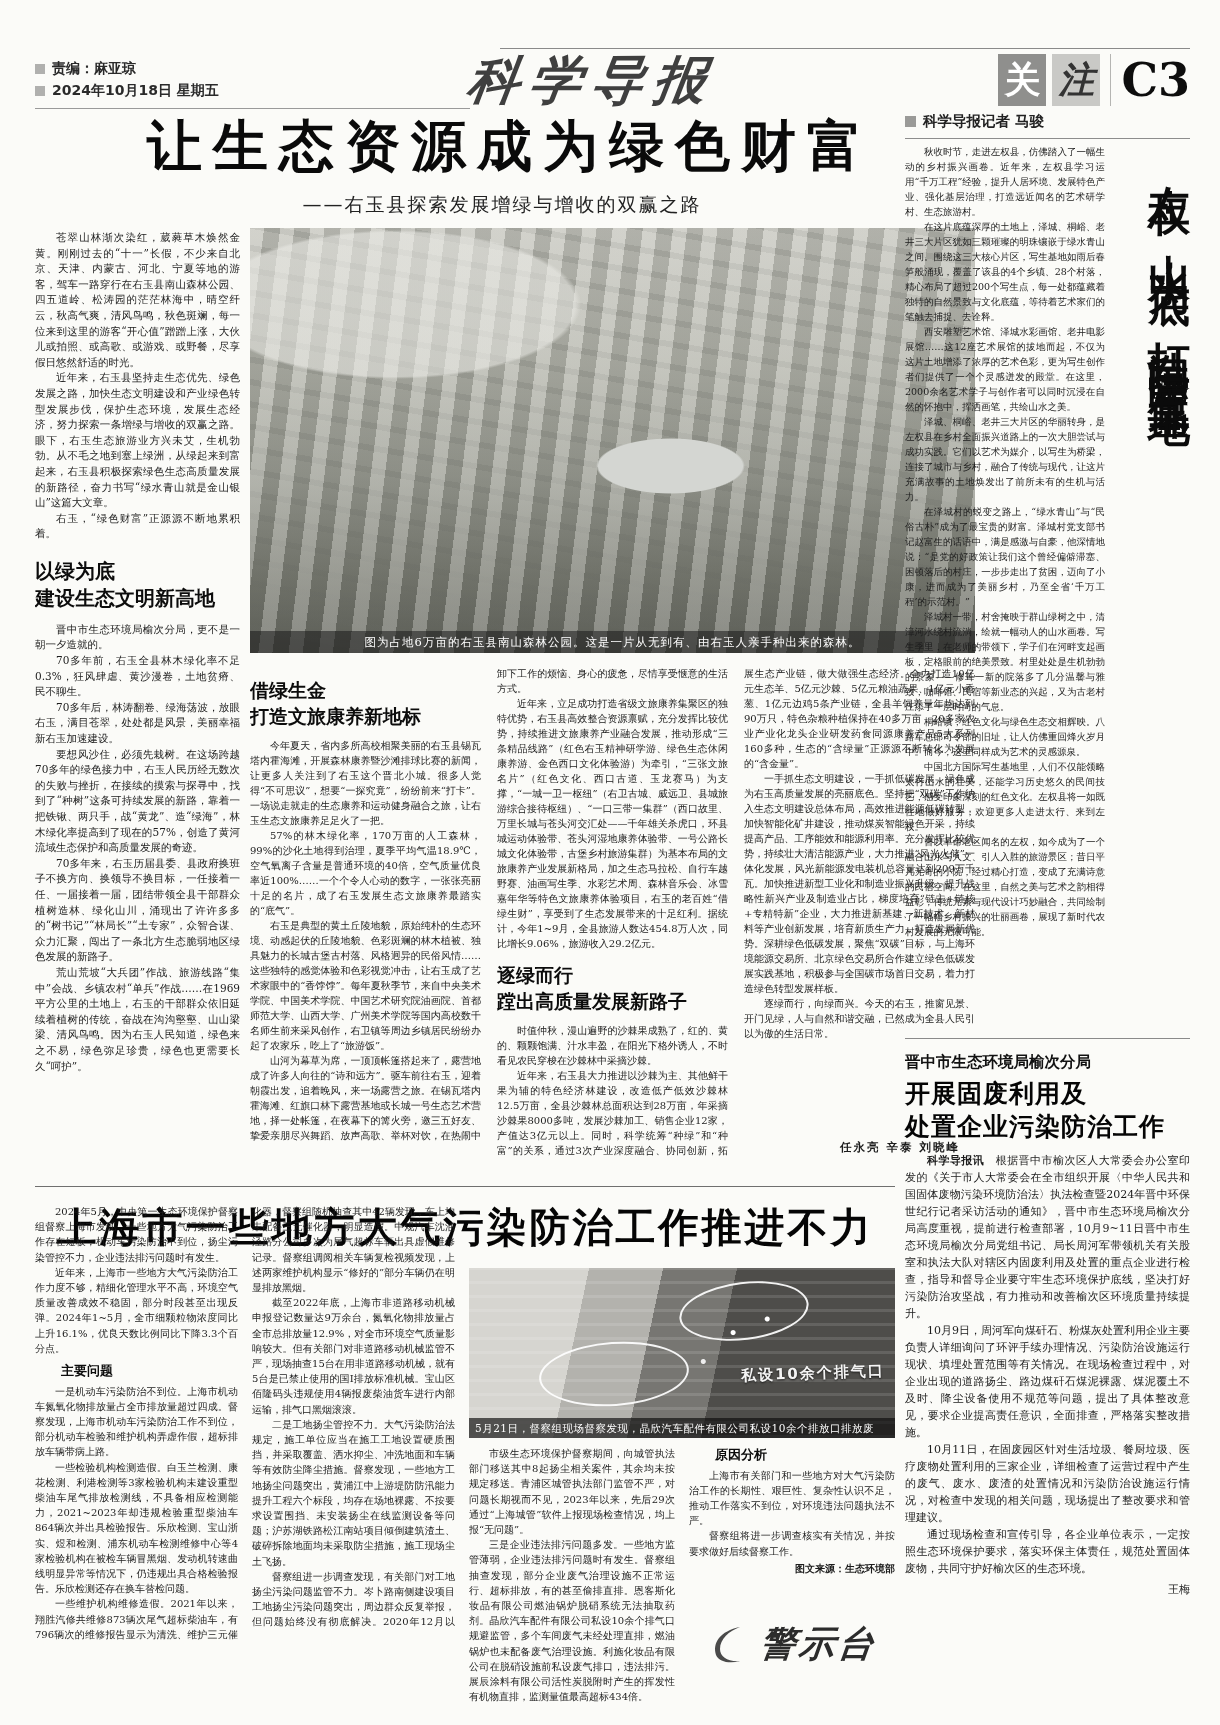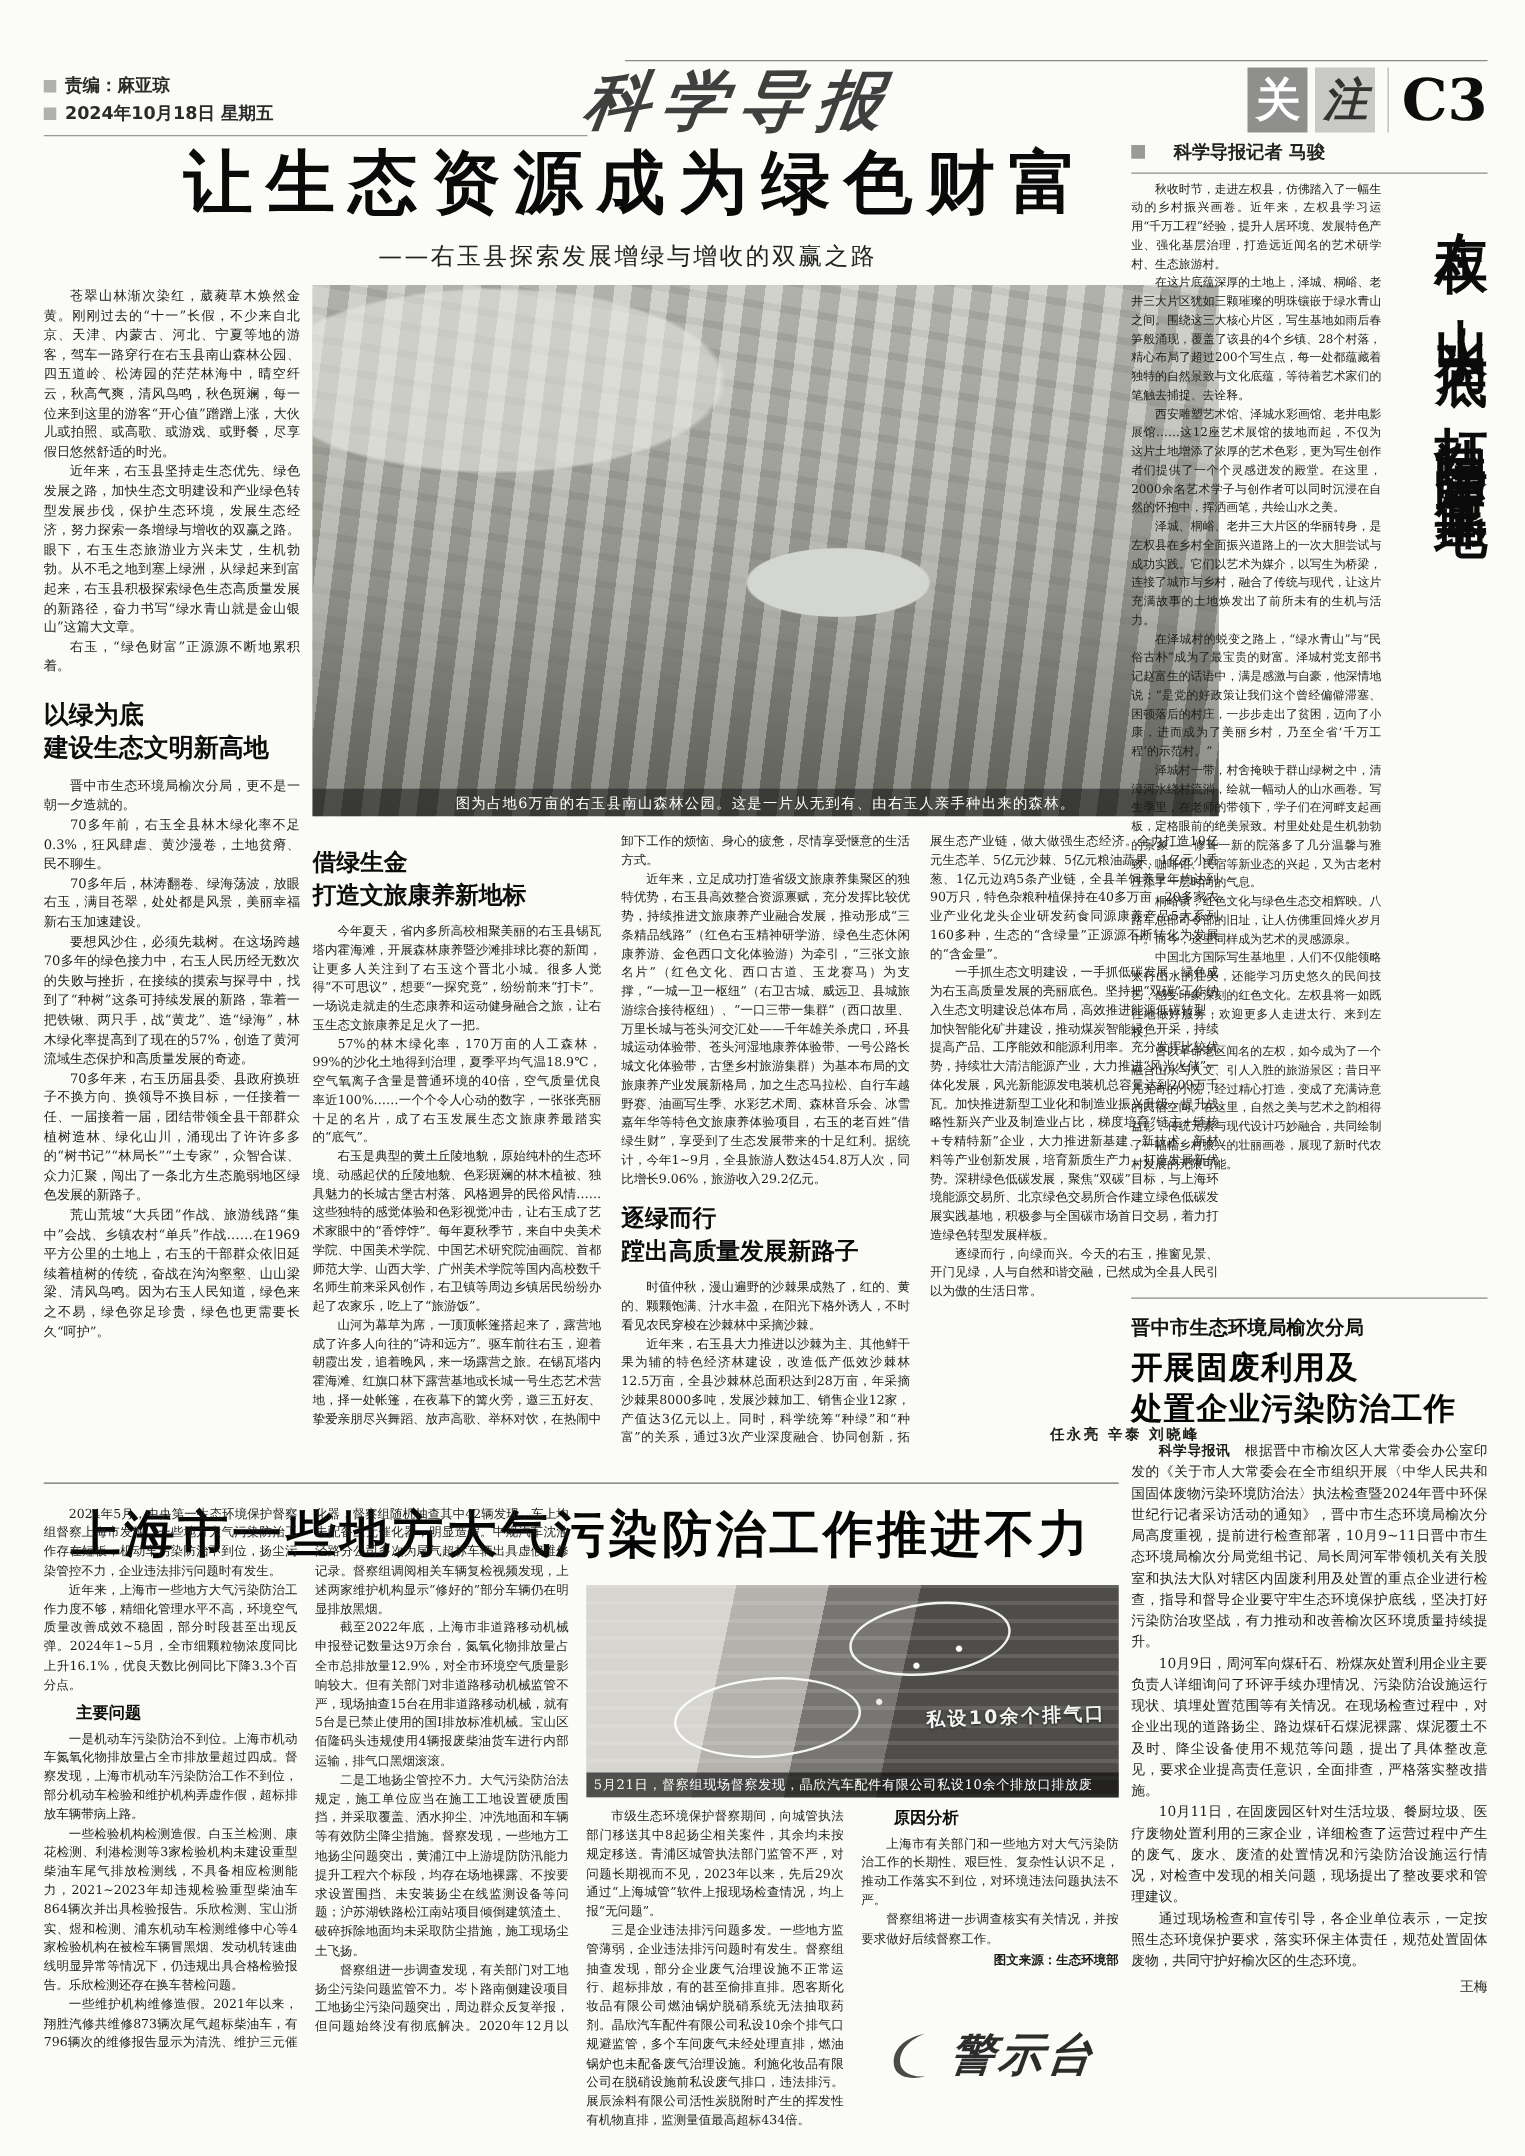--- a/index.html
+++ b/index.html
@@ -45,21 +45,21 @@
       repeating-linear-gradient(10deg, rgba(90,92,86,.18) 0 6px, rgba(0,0,0,0) 6px 22px),
       linear-gradient(180deg,#bdbdb6 0%,#a9aaa1 32%,#8d8f86 58%,#66685f 82%,#4c4e47 100%);}
   .main-photo-caption{position:absolute;left:0;right:0;bottom:0;height:22px;line-height:22px;
       background:rgba(25,25,25,.55);color:#fff;font-size:11.5px;text-align:center;letter-spacing:1px;}
   .midcols{position:absolute;left:250px;top:666px;width:725px;height:497px;overflow:hidden;
            column-count:3;column-gap:16px;column-fill:auto;font-size:10px;line-height:15px;text-align:justify;}
   .mid-byline{position:absolute;right:260px;top:1140px;font-weight:700;font-size:11.5px;letter-spacing:2px;}
 
   
   .reporter-row{position:absolute;left:905px;top:112px;width:285px;border-bottom:1px solid #8d8d8d;
-                padding-bottom:7px;display:flex;align-items:center;gap:23px;
+                padding-bottom:7px;display:flex;align-items:center;gap:7px;
                 font-family:"DejaVu Sans",sans-serif;font-weight:700;font-size:14.5px;color:#222;text-align:right;}
   .sq-dark{width:11px;height:11px;background:#9a9a98;}
   .zq-body{position:absolute;left:905px;top:144px;width:200px;height:878px;overflow:hidden;
            font-size:9.5px;line-height:15px;text-align:justify;}
   .zq-vert{position:absolute;left:1108px;top:152px;width:82px;height:868px;
            writing-mode:vertical-rl;text-orientation:upright;
            font-family:"DejaVu Serif",serif;font-weight:900;font-size:42px;letter-spacing:9px;
            color:#0b0b0b;line-height:1;}
 
   

